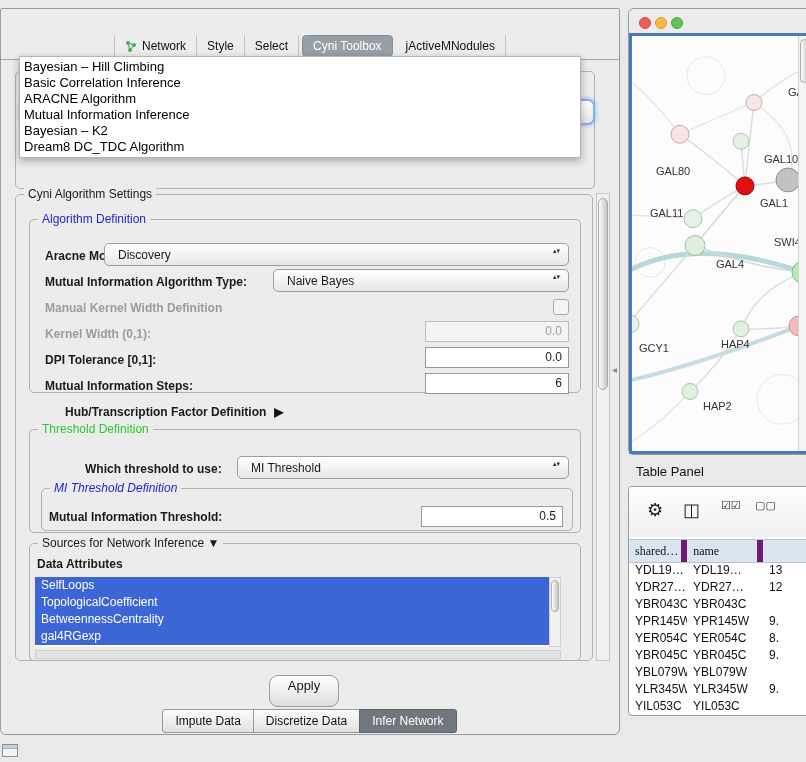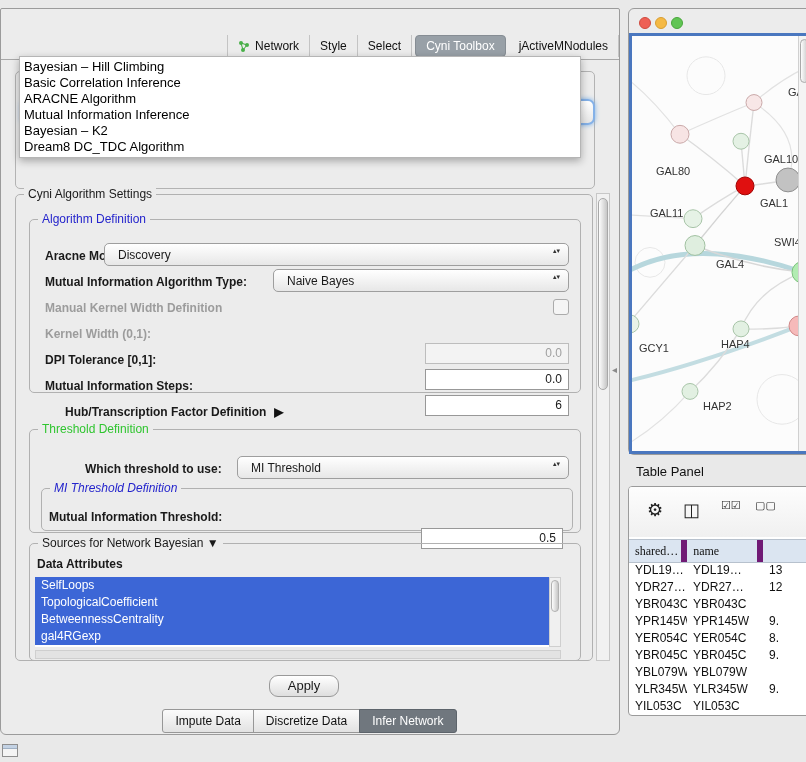--- a/index.html
+++ b/index.html
@@ -10,21 +10,21 @@
   
   #control-panel{position:absolute;left:0;top:8px;width:620px;height:727px;background:#ececec;
     border:1px solid #9b9b9b;border-radius:2px 2px 6px 6px;box-sizing:border-box;}
   #cp-titlebar{position:absolute;left:0;top:0;right:0;height:22px;
     background:linear-gradient(#fcfcfc,#d9d9d9);border-bottom:1px solid #b3b3b3;border-radius:2px 2px 0 0;}
   #cp-title{position:absolute;left:8px;top:4px;color:#222;}
   #cp-min{position:absolute;right:26px;top:5px;width:11px;height:11px;border:1px solid #444;background:#fff;}
   #cp-close{position:absolute;right:7px;top:3px;font-weight:bold;font-size:14px;color:#111;}
 
   #top-tabbar{position:absolute;left:0;top:24px;right:0;height:26px;display:flex;
-    justify-content:flex-end;align-items:center;border-bottom:1px solid #a8a8a8;}
+    justify-content:center;align-items:center;border-bottom:1px solid #a8a8a8;}
   .top-tab{padding:4px 10px;display:flex;align-items:center;gap:5px;color:#111;border-right:1px solid #c4c4c4;}
   .top-tab:first-child{border-left:1px solid #c4c4c4;}
   .top-tab.active{background:#98a0a7;color:#fff;border:1px solid #868d94;border-radius:4px;margin:0 3px;padding:3px 10px;}
   .tabicon{display:inline-flex;width:12px;height:12px;}
 
   
   #algo-group{position:absolute;left:14px;top:62px;width:578px;height:116px;border:1px solid #b3b3b3;border-radius:5px;z-index:0;}
   #algo-combo-remnant{position:absolute;left:20px;top:90px;width:574px;height:26px;border:2px solid #84b1e8;
     border-radius:7px;background:linear-gradient(#ffffff,#e6e6e6);box-shadow:0 0 5px #7ab0e8;z-index:1;box-sizing:border-box;}
 
@@ -40,37 +40,37 @@
   .gtitle{position:absolute;top:-8px;left:8px;background:#ececec;padding:0 4px;white-space:nowrap;}
   .gtitle.blue{color:#2424cc;}
   .gtitle.green{color:#2fc52f;}
   .flabel{position:absolute;font-weight:bold;white-space:nowrap;}
   .flabel.disabled{color:#9c9c9c;}
   .combo{position:absolute;height:23px;border:1px solid #9e9e9e;border-radius:5px;
     background:linear-gradient(#ffffff,#e7e7e7);box-sizing:border-box;display:flex;align-items:center;
     padding:0 24px 0 13px;}
   .combo .arrows{position:absolute;right:8px;top:3px;display:flex;flex-direction:column;font-size:7px;line-height:8px;color:#333;}
   .field{position:absolute;height:21px;border:1px solid #989898;background:#fff;box-sizing:border-box;
-    text-align:right;padding:0 6px;line-height:19px;margin-top:22px;}
+    text-align:right;padding:0 6px;line-height:19px;}
   .field.disabled{background:#f3f3f3;color:#a0a0a0;border-color:#bdbdbd;}
   .checkbox{position:absolute;width:14px;height:14px;border:1px solid #ababab;border-radius:3px;background:#f5f5f5;}
   .disclosure{display:inline-block;margin-left:8px;color:#111;}
 
   
   #attr-list{position:absolute;left:34px;top:568px;width:514px;height:70px;background:#fff;overflow:hidden;}
   .attr-item{height:17px;line-height:17px;padding-left:6px;background:#3c66d6;color:#fff;}
   #attr-vscroll{position:absolute;left:548px;top:568px;width:12px;height:70px;background:#f0f0f0;border:1px solid #cfcfcf;box-sizing:border-box;}
   #attr-vscroll .thumb{position:absolute;left:1px;right:1px;top:2px;height:30px;background:linear-gradient(90deg,#fdfdfd,#c6c6c6);border:1px solid #b0b0b0;border-radius:5px;}
   #attr-hscroll{position:absolute;left:34px;top:641px;width:526px;height:9px;background:#e3e3e3;border:1px solid #cfcfcf;box-sizing:border-box;}
 
   
   #settings-scrollbar{position:absolute;left:595px;top:184px;width:14px;height:468px;background:#f1f1f1;border:1px solid #c7c7c7;box-sizing:border-box;}
   #settings-scrollbar .thumb{position:absolute;left:1px;right:1px;top:4px;height:190px;background:linear-gradient(90deg,#fdfdfd,#c6c6c6);border:1px solid #a8a8a8;border-radius:6px;}
 
-  #apply-btn{position:absolute;left:268px;top:666px;width:70px;height:22px;border:1px solid #999;
+  #apply-btn{position:absolute;left:268px;top:666px;width:70px;height:32px;border:1px solid #999;
     border-radius:9px;background:linear-gradient(#ffffff,#dedede);text-align:center;line-height:20px;font-size:13px;box-sizing:border-box;}
 
   #bottom-tabbar{position:absolute;left:0;right:0;top:700px;display:flex;justify-content:center;gap:0;}
   .bottom-tab{padding:4px 12px;border:1px solid #979797;background:linear-gradient(#fbfbfb,#e2e2e2);color:#111;margin-left:-1px;}
   .bottom-tab:first-child{border-radius:3px 0 0 3px;}
   .bottom-tab:last-child{border-radius:0 3px 3px 0;}
   .bottom-tab.active{background:#70777e;color:#fff;border-color:#5d646b;}
 
   #panel-collapse{position:absolute;left:612px;top:364px;color:#8a8a8a;font-size:10px;}
 
@@ -187,21 +187,21 @@
       <span class="arrows">▴▾</span>
     </div>
     <div class="group" style="left:40px;top:479px;width:532px;height:43px;font-style:italic;">
       <span class="gtitle blue">MI Threshold Definition</span>
     </div>
     <span class="flabel" style="left:48px;top:501px;">Mutual Information Threshold:</span>
     <div class="field" style="left:420px;top:497px;width:142px;">0.5</div>
 
     <div class="group" style="left:28px;top:534px;width:552px;height:118px;">
       <span class="gtitle">
-        <span>Sources for Network Bayesian</span>
+        <span>Sources for Network Inference</span>
         <span>▼</span>
       </span>
     </div>
     <span class="flabel" style="left:36px;top:548px;">Data Attributes</span>
     <div id="attr-list">
         <div class="attr-item">SelfLoops</div>
         <div class="attr-item">TopologicalCoefficient</div>
         <div class="attr-item">BetweennessCentrality</div>
         <div class="attr-item">gal4RGexp</div>
       </div>

